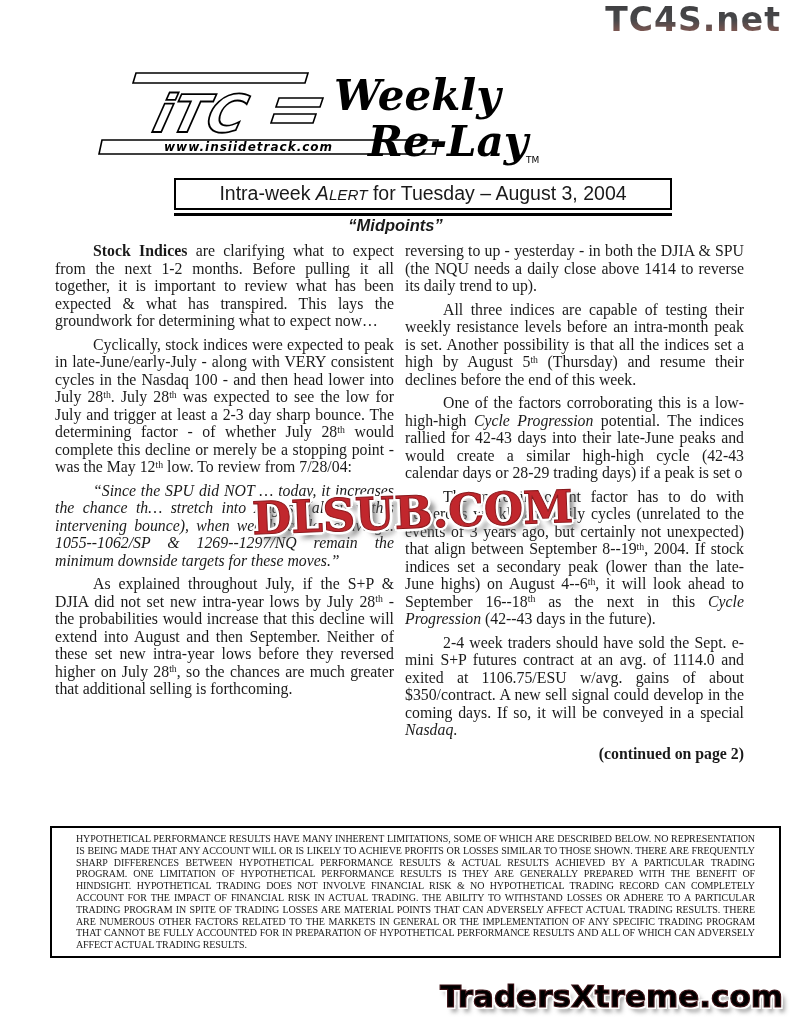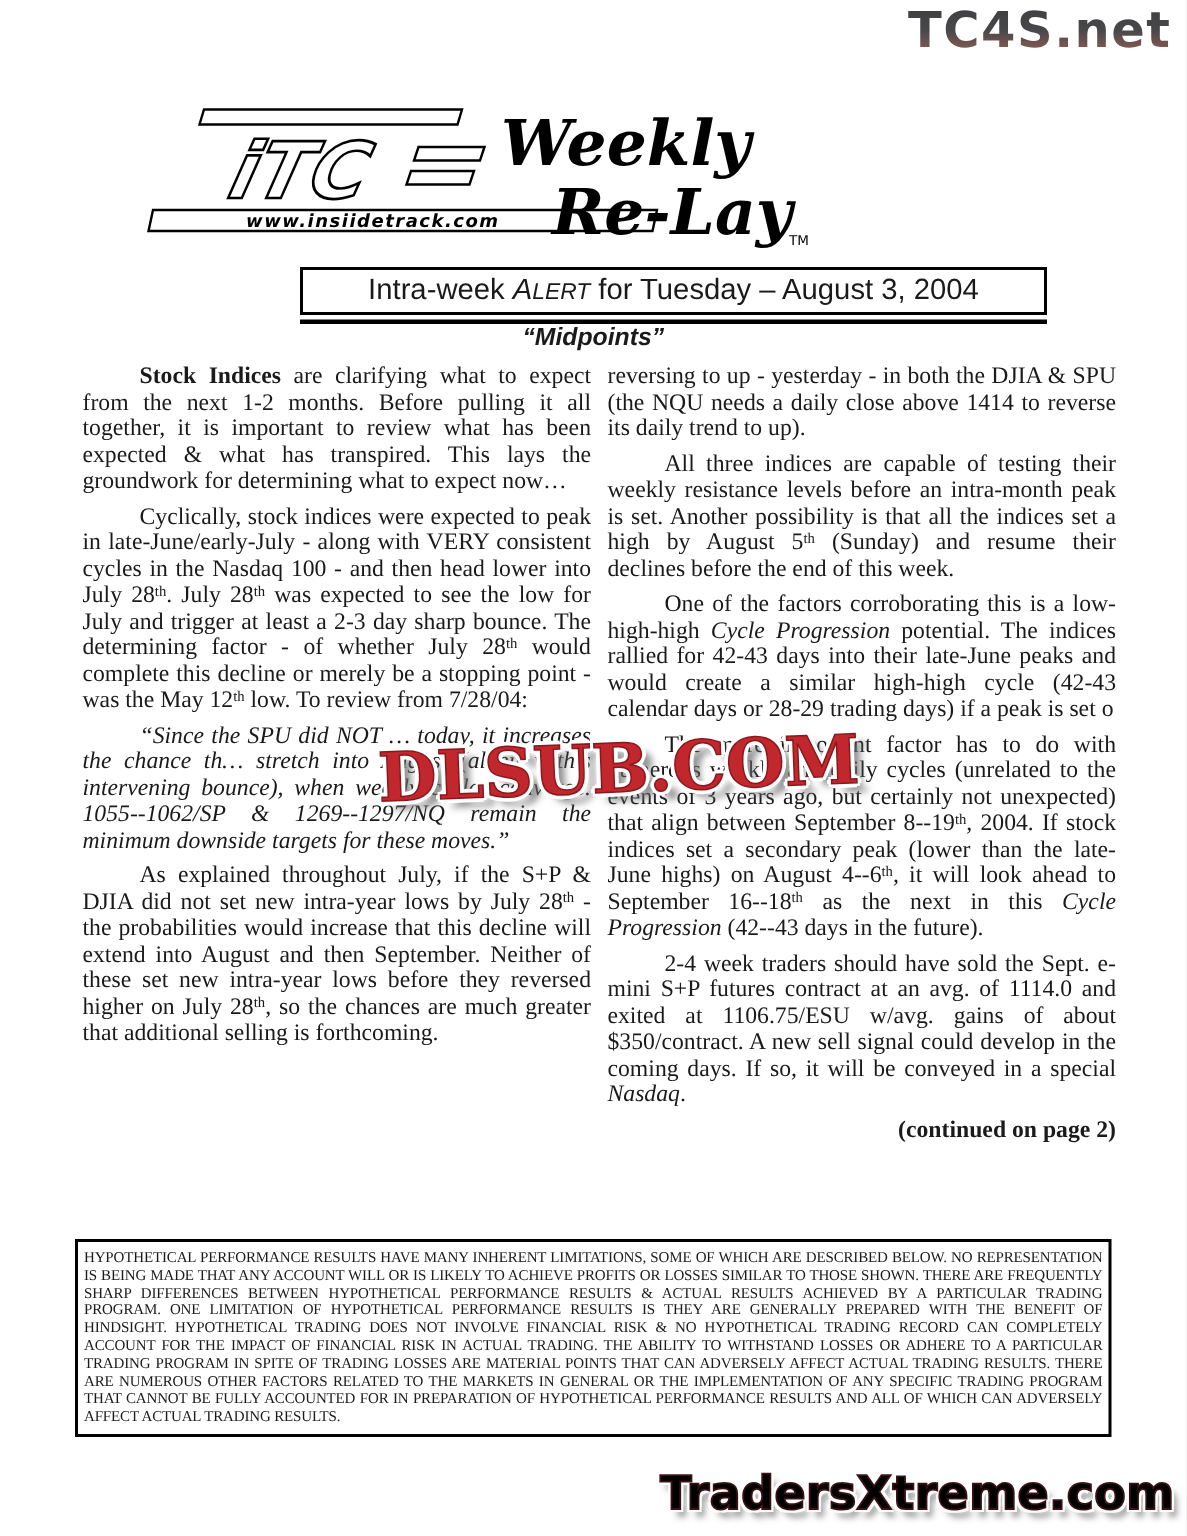--- a/index.html
+++ b/index.html
@@ -17,21 +17,21 @@
   .logo polygon{fill:#fff;stroke:#000;stroke-width:1.6;}
   .logo .mark{font-family:"DejaVu Sans",sans-serif;font-weight:bold;font-style:italic;
               font-size:52px;fill:#fff;stroke:#000;stroke-width:1.8px;}
   .logo .url{font-family:"DejaVu Sans",sans-serif;font-weight:bold;font-style:italic;
              font-size:12px;fill:#000;letter-spacing:1px;}
   .logo .masthead{font-family:"DejaVu Serif",serif;font-weight:bold;font-style:italic;
                   font-size:42px;fill:#000;}
   .logo .tm{font-family:"DejaVu Sans",sans-serif;font-size:9px;fill:#000;}
 
   
-  .hdrwrap{position:absolute;left:160px;top:178px;width:498px;padding-left:40px;}
+  .hdrwrap{position:absolute;left:134px;top:178px;width:498px;padding-left:40px;}
   .hdrbox{border:2px solid #000;text-align:center;padding:2px 0 3px;
           font-family:"Liberation Sans",sans-serif;font-size:19.5px;}
   .hdrrule{height:3px;background:#000;margin-top:3px;}
 
   
   .title{position:absolute;left:0;right:0;top:216px;text-align:center;
          font-family:"Liberation Sans",sans-serif;font-size:16.5px;}
 
   
   .cols{position:absolute;left:55px;top:230px;width:690px;display:flex;gap:11px;margin-top:12px;}
@@ -50,21 +50,21 @@
   
   .watermark{position:absolute;left:252px;top:486px;transform:rotate(-2.2deg);
              font-family:"DejaVu Serif",serif;font-weight:bold;font-size:45px;
              color:#c1272d;-webkit-text-stroke:1px #88181c;white-space:nowrap;
              text-shadow:-3px 0 0 #fff,3px 0 0 #fff,0 -3px 0 #fff,0 3px 0 #fff,
                          -2px -2px 0 #fff,2px 2px 0 #fff,-2px 2px 0 #fff,2px -2px 0 #fff,
                          7px 6px 5px rgba(110,110,110,.75);}
 
   
   .disclaimer{position:absolute;left:50px;top:826px;width:679px;border:2px solid #000;
-              padding:5px 4px;font-size:10px;line-height:11.8px;letter-spacing:-0.1px;
+              padding:5px 24px;font-size:10px;line-height:11.8px;letter-spacing:-0.1px;
               text-align:justify;font-family:"Liberation Serif",serif;}
 
   
   .footer{position:absolute;top:978px;right:8px;font-family:"DejaVu Sans",sans-serif;
           font-weight:bold;font-size:31px;color:#000000;white-space:nowrap;
           -webkit-text-stroke:1.2px #3c1115;
           text-shadow:-2px -2px 0 #fff,2px -2px 0 #fff,-2px 2px 0 #fff,2px 2px 0 #fff,
                       0 0 4px #fff,4px 5px 4px rgba(60,60,60,.5);}
 </style>
 </head>
@@ -97,21 +97,21 @@
 
   <div class="cols">
     <div class="col">
         <p class="para ind"><span class="rb ru">Stock Indices</span><span> are clarifying what to expect from the next 1-2 months.  Before pulling it all together, it is important to review what has been expected &amp; what has transpired.  This lays the groundwork for determining what to expect now…</span></p>
         <p class="para ind"><span>Cyclically, stock indices were expected to peak in late-June/early-July - along with VERY consistent cycles in the Nasdaq 100 - and then head lower into July 28</span><span class="rsup">th</span><span>.  July 28</span><span class="rsup">th</span><span> was expected to see the low for July and trigger at least a 2-3 day sharp bounce.  The determining factor - of whether July 28</span><span class="rsup">th</span><span> would complete this decline or merely be a stopping point - was the May 12</span><span class="rsup">th</span><span> low.  To review from 7/28/04:</span></p>
         <p class="para ind"><span class="ri">“Since the SPU did NOT … today, it increases the chance th… stretch into August (albeit w/this intervening bounce), when weekly cycles converge.  1055--1062/SP &amp; 1269--1297/NQ remain the minimum downside targets for these moves.”</span></p>
         <p class="para ind"><span>As explained throughout July, if the S+P &amp; DJIA did not set new intra-year lows by July 28</span><span class="rsup">th</span><span> - the probabilities would increase that this decline will extend into August and then September.  Neither of these set new intra-year lows before they reversed higher on July 28</span><span class="rsup">th</span><span>, so the chances are much greater that additional selling is forthcoming.</span></p>
       </div>
     <div class="col">
         <p class="para"><span>reversing to up - yesterday - in both the DJIA &amp; SPU (the NQU needs a daily close above 1414 to reverse its daily trend to up).</span></p>
-        <p class="para ind"><span>All three indices are capable of testing their weekly resistance levels before an intra-month peak is set.  Another possibility is that all the indices set a high by August 5</span><span class="rsup">th</span><span> (Sunday) and resume their declines before the end of this week.</span></p>
+        <p class="para ind"><span>All three indices are capable of testing their weekly resistance levels before an intra-month peak is set.  Another possibility is that all the indices set a high by August 5</span><span class="rsup">th</span><span> (Thursday) and resume their declines before the end of this week.</span></p>
         <p class="para ind"><span>One of the factors corroborating this is a low-high-high </span><span class="ri ru">Cycle</span><span> </span><span class="ri ru">Progression</span><span> potential.  The indices rallied for 42-43 days into their late-June peaks and would create a similar high-high cycle (42-43 calendar days or 28-29 trading days) if a peak is set o</span></p>
         <p class="para ind"><span>The more important factor has to do with numerous weekly and daily cycles (unrelated to the events of 3 years ago, but certainly not unexpected) that align between September 8--19</span><span class="rsup">th</span><span>, 2004.  If stock indices set a secondary peak (lower than the late-June highs) on August 4--6</span><span class="rsup">th</span><span>, it will look ahead to September 16--18</span><span class="rsup">th</span><span> as the next in this </span><span class="ri ru">Cycle</span><span> </span><span class="ri ru">Progression</span><span> (42--43 days in the future).</span></p>
         <p class="para ind"><span>2-4 week traders should have sold the Sept. e-mini S+P futures contract at an avg. of 1114.0 and exited at 1106.75/ESU w/avg. gains of about $350/contract.  A new sell signal could develop in the coming days.  If so, it will be conveyed in a special </span><span class="ri">Nasdaq</span><span>.</span></p>
         <p class="para al-right"><span class="rb">(continued on page 2)</span></p>
       </div>
   </div>
 
   <div class="watermark">DLSUB.COM</div>
 
   <div class="disclaimer">HYPOTHETICAL PERFORMANCE RESULTS HAVE MANY INHERENT LIMITATIONS, SOME OF WHICH ARE DESCRIBED BELOW.  NO REPRESENTATION IS BEING MADE THAT ANY ACCOUNT WILL OR IS LIKELY TO ACHIEVE PROFITS OR LOSSES SIMILAR TO THOSE SHOWN.  THERE ARE FREQUENTLY SHARP DIFFERENCES BETWEEN HYPOTHETICAL PERFORMANCE RESULTS &amp; ACTUAL RESULTS ACHIEVED BY A PARTICULAR TRADING PROGRAM.  ONE LIMITATION OF HYPOTHETICAL PERFORMANCE RESULTS IS THEY ARE GENERALLY PREPARED WITH THE BENEFIT OF HINDSIGHT.  HYPOTHETICAL TRADING DOES NOT INVOLVE FINANCIAL RISK &amp; NO HYPOTHETICAL TRADING RECORD CAN COMPLETELY ACCOUNT FOR THE IMPACT OF FINANCIAL RISK IN ACTUAL TRADING.  THE ABILITY TO WITHSTAND LOSSES OR ADHERE TO A PARTICULAR TRADING PROGRAM IN SPITE OF TRADING LOSSES ARE MATERIAL POINTS THAT CAN ADVERSELY AFFECT ACTUAL TRADING RESULTS.  THERE ARE NUMEROUS OTHER FACTORS RELATED TO THE MARKETS IN GENERAL OR THE IMPLEMENTATION OF ANY SPECIFIC TRADING PROGRAM THAT CANNOT BE FULLY ACCOUNTED FOR IN PREPARATION OF HYPOTHETICAL PERFORMANCE RESULTS AND ALL OF WHICH CAN ADVERSELY AFFECT ACTUAL TRADING RESULTS.</div>

